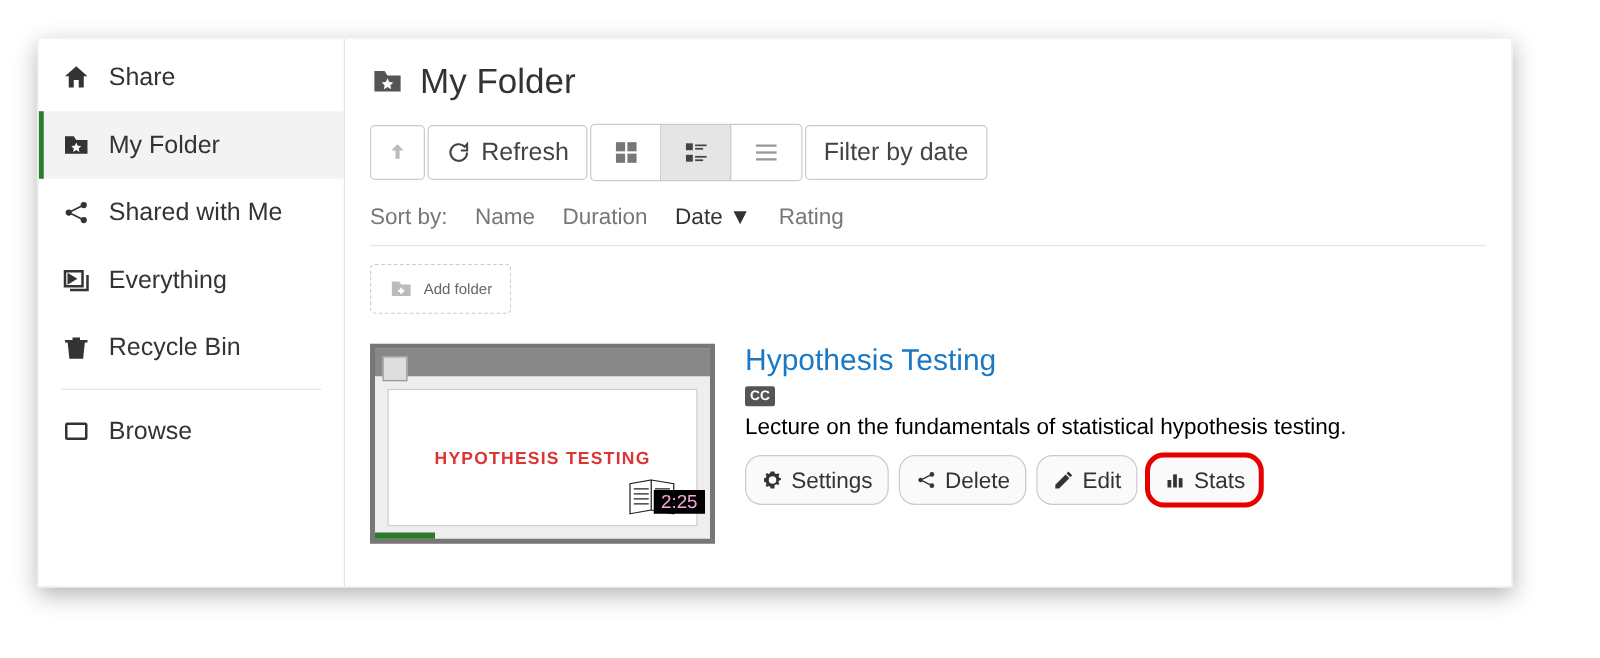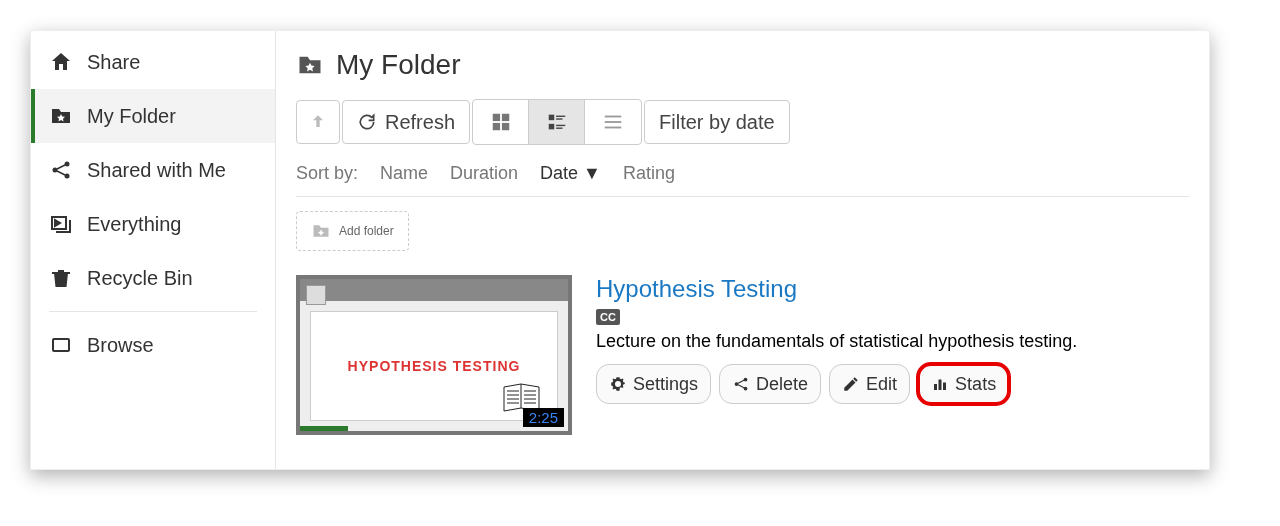--- a/index.html
+++ b/index.html
@@ -103,22 +103,22 @@
     display:flex; flex-direction:column; align-items:center; justify-content:center;
     position:relative;
   }
   .thumb .card .txt { color:#d33; font-weight:bold; font-size:14px; letter-spacing:1px; }
   .thumb .card .book { position:absolute; right:8px; bottom:4px; }
   .thumb .check {
     position:absolute; top:6px; left:6px; width:20px; height:20px;
     background:#ddd; border:1px solid #999;
   }
   .thumb .dur {
-    position:absolute; right:4px; bottom:4px;
-    background:#000; color:#3b82f6; font-size:15px; padding:1px 6px;
+    position:absolute; right:4px; bottom:20px;
+    background:#000; color:#f9a8d4; font-size:15px; padding:1px 6px;
   }
   .thumb .progress {
     position:absolute; left:0; bottom:0; height:5px; width:18%;
     background:#2c7a2c;
   }
 
   .itembody { margin-left:24px; flex:1; }
   .ititle { color:#1b79c4; font-size:24px; margin-bottom:4px; cursor:pointer; }
   .ccbadge {
     display:inline-block; background:#555; color:#fff;

